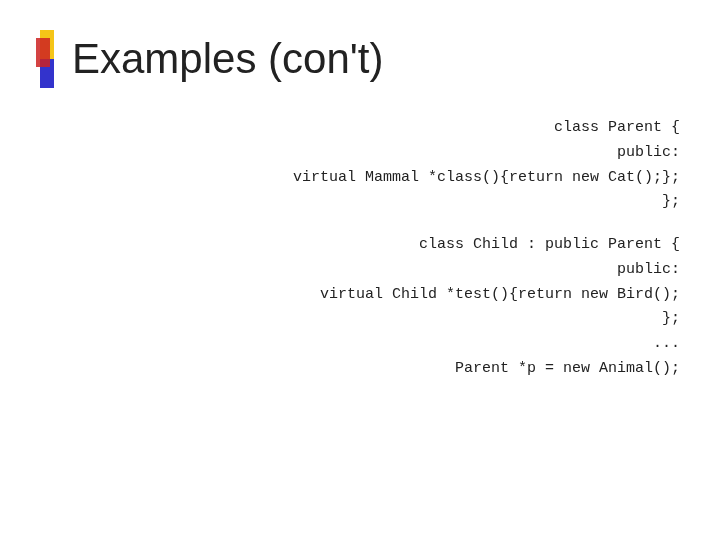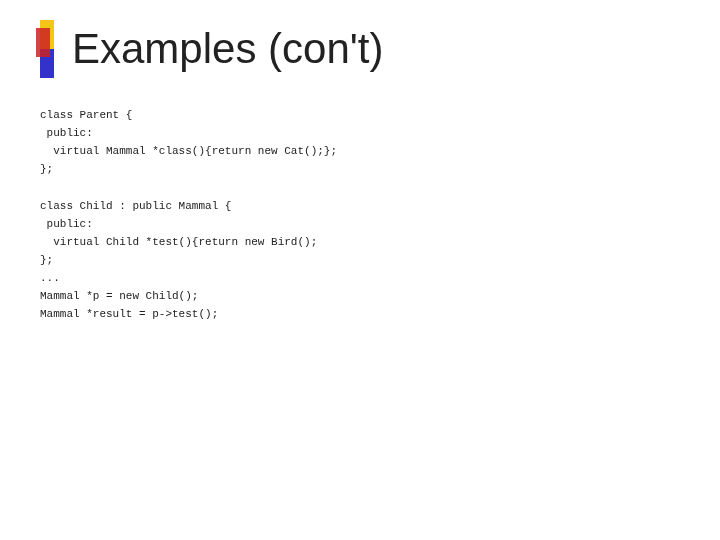--- a/index.html
+++ b/index.html
@@ -14,21 +14,21 @@
       background: #ffffff;
       font-family: Arial, sans-serif;
       overflow: hidden;
     }
 
     .slide {
       width: 720px;
       height: 540px;
       background: #ffffff;
       position: relative;
-      padding: 20px 40px;
+      padding: 30px 40px;
     }
 
     .header {
       display: flex;
       align-items: center;
       margin-bottom: 28px;
     }
 
     .accent-block {
       position: relative;
@@ -68,23 +68,24 @@
 
     .title {
       font-size: 42px;
       font-weight: normal;
       color: #222222;
       font-family: Arial, sans-serif;
     }
 
     .code-block {
       font-family: 'Courier New', Courier, monospace;
-      font-size: 11px;
+      font-size: 15px;
       line-height: 1.65;
       color: #222222;
+      text-align: right;
     }
 
     .code-line {
       white-space: pre;
       display: block;
     }
 
     .spacer {
       height: 18px;
     }
@@ -108,24 +109,23 @@
     <div>
       <span class="code-line">class Parent {</span>
       <span class="code-line"> public:</span>
       <span class="code-line">  virtual Mammal *class(){return new Cat();};</span>
       <span class="code-line">};</span>
     </div>
 
     <div class="spacer"></div>
 
     <div>
-      <span class="code-line">class Child : public Mammal {</span>
+      <span class="code-line">class Child : public Parent {</span>
       <span class="code-line"> public:</span>
       <span class="code-line">  virtual Child *test(){return new Bird();</span>
       <span class="code-line">};</span>
       <span class="code-line">...</span>
-      <span class="code-line">Mammal *p = new Child();</span>
-      <span class="code-line">Mammal *result = p-&gt;test();</span>
+      <span class="code-line">Parent *p = new Animal();</span>
     </div>
 
   </div>
 
 </div>
 
 </body></html>

